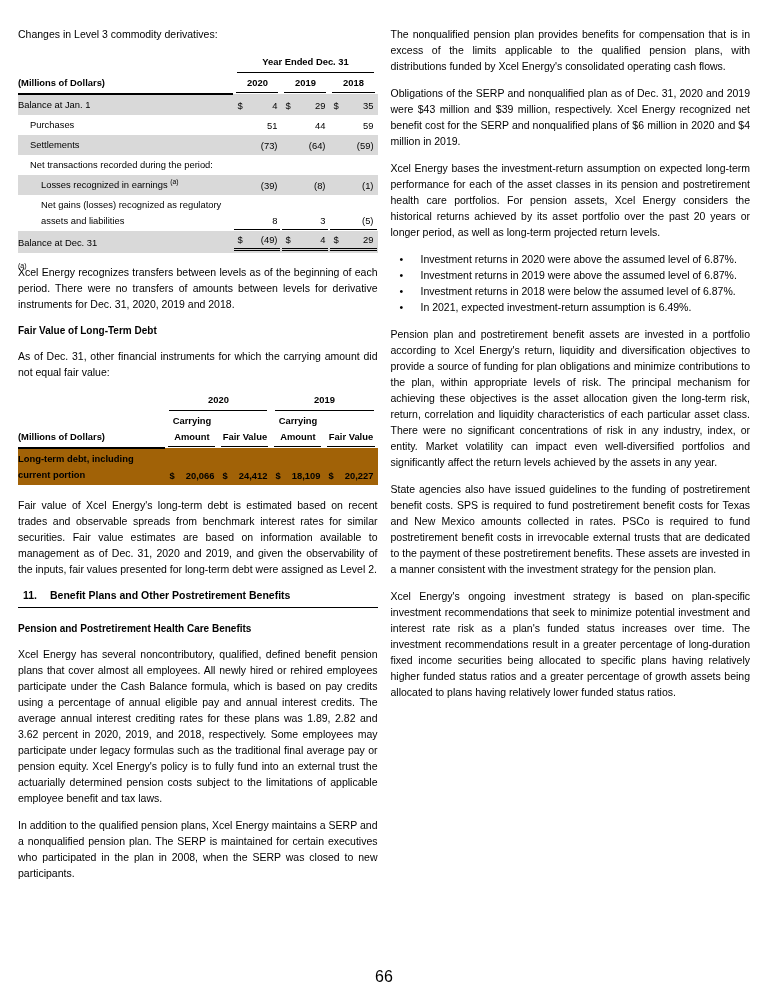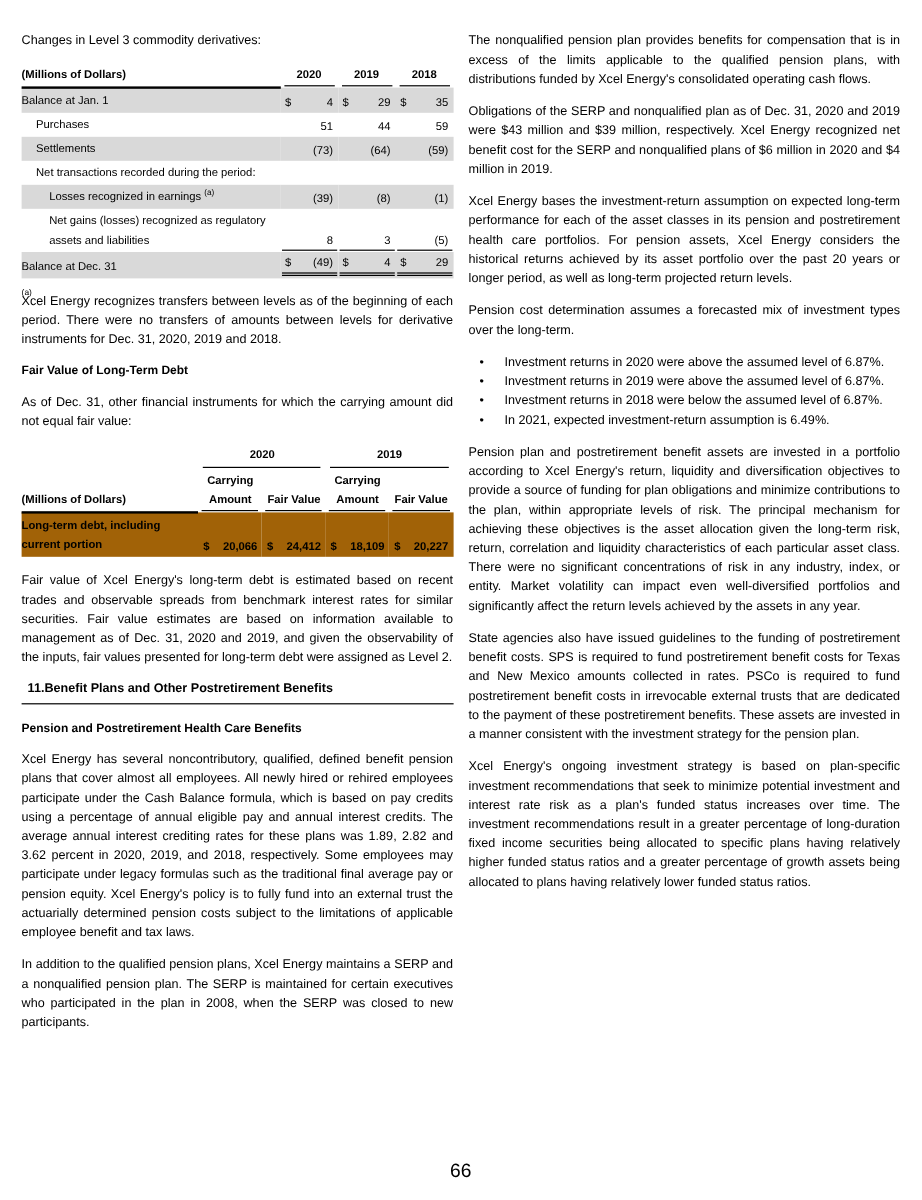--- a/index.html
+++ b/index.html
@@ -42,21 +42,21 @@
     position:relative; padding-left:21px; margin:0 0 11px 0;
     font-size:8.7px; line-height:14.5px; text-align:justify;
   }
   .fn-marker { position:absolute; left:0; top:-2px; font-size:7px; }
 
   
   .section-head {
     font-weight:bold; font-size:10.5px; line-height:15px;
     border-bottom:1.5px solid #000; padding:0 0 4px 5px; margin:3px 0 13px 0;
   }
-  .section-head .num { margin-right:0; }
+  .section-head .num { margin-right:13px; }
 
   
   .bullets { margin:0 0 11px 0; }
   .bullet-row { display:flex; }
   .bullet-marker { width:30px; padding-left:9px; box-sizing:border-box; }
   .bullet-text { flex:1; }
 
   
   .page-footer {
     position:absolute; bottom:14px; left:0; right:0;
@@ -73,20 +73,26 @@
     <p>Changes in Level 3 commodity derivatives:</p>
 
     <table class="t1">
       <colgroup>
         <col>
           <col class="numcol">
           <col class="numcol">
           <col class="numcol">
       </colgroup>
       <tbody>
+          <tr>
+        <th></th>
+        <th colspan="3">
+          <span class="spanline">Year Ended Dec. 31</span>
+        </th>
+      </tr>
       <tr>
         <th class="mld">(Millions of Dollars)</th>
         <th>
               <span class="yr-line">2020</span>
             </th>
         <th>
               <span class="yr-line">2019</span>
             </th>
         <th>
               <span class="yr-line">2018</span>
@@ -300,21 +306,20 @@
   </div>
 
   <div class="col">
 
     <p>The nonqualified pension plan provides benefits for compensation that is in excess of the limits applicable to the qualified pension plans, with distributions funded by Xcel Energy's consolidated operating cash flows.</p>
 
     <p>Obligations of the SERP and nonqualified plan as of Dec. 31, 2020 and 2019 were $43 million and $39 million, respectively. Xcel Energy recognized net benefit cost for the SERP and nonqualified plans of $6 million in 2020 and $4 million in 2019.</p>
 
     <p>Xcel Energy bases the investment-return assumption on expected long-term performance for each of the asset classes in its pension and postretirement health care portfolios. For pension assets, Xcel Energy considers the historical returns achieved by its asset portfolio over the past 20 years or longer period, as well as long-term projected return levels.</p>
 
-    <p>Pension cost determination assumes a forecasted mix of investment types over the long-term.</p>
 
     <div class="bullets">
       <div class="bullet-row">
         <span class="bullet-marker">•</span>
         <span class="bullet-text">Investment returns in 2020 were above the assumed level of 6.87%.</span>
       </div>
       <div class="bullet-row">
         <span class="bullet-marker">•</span>
         <span class="bullet-text">Investment returns in 2019 were above the assumed level of 6.87%.</span>
       </div>

